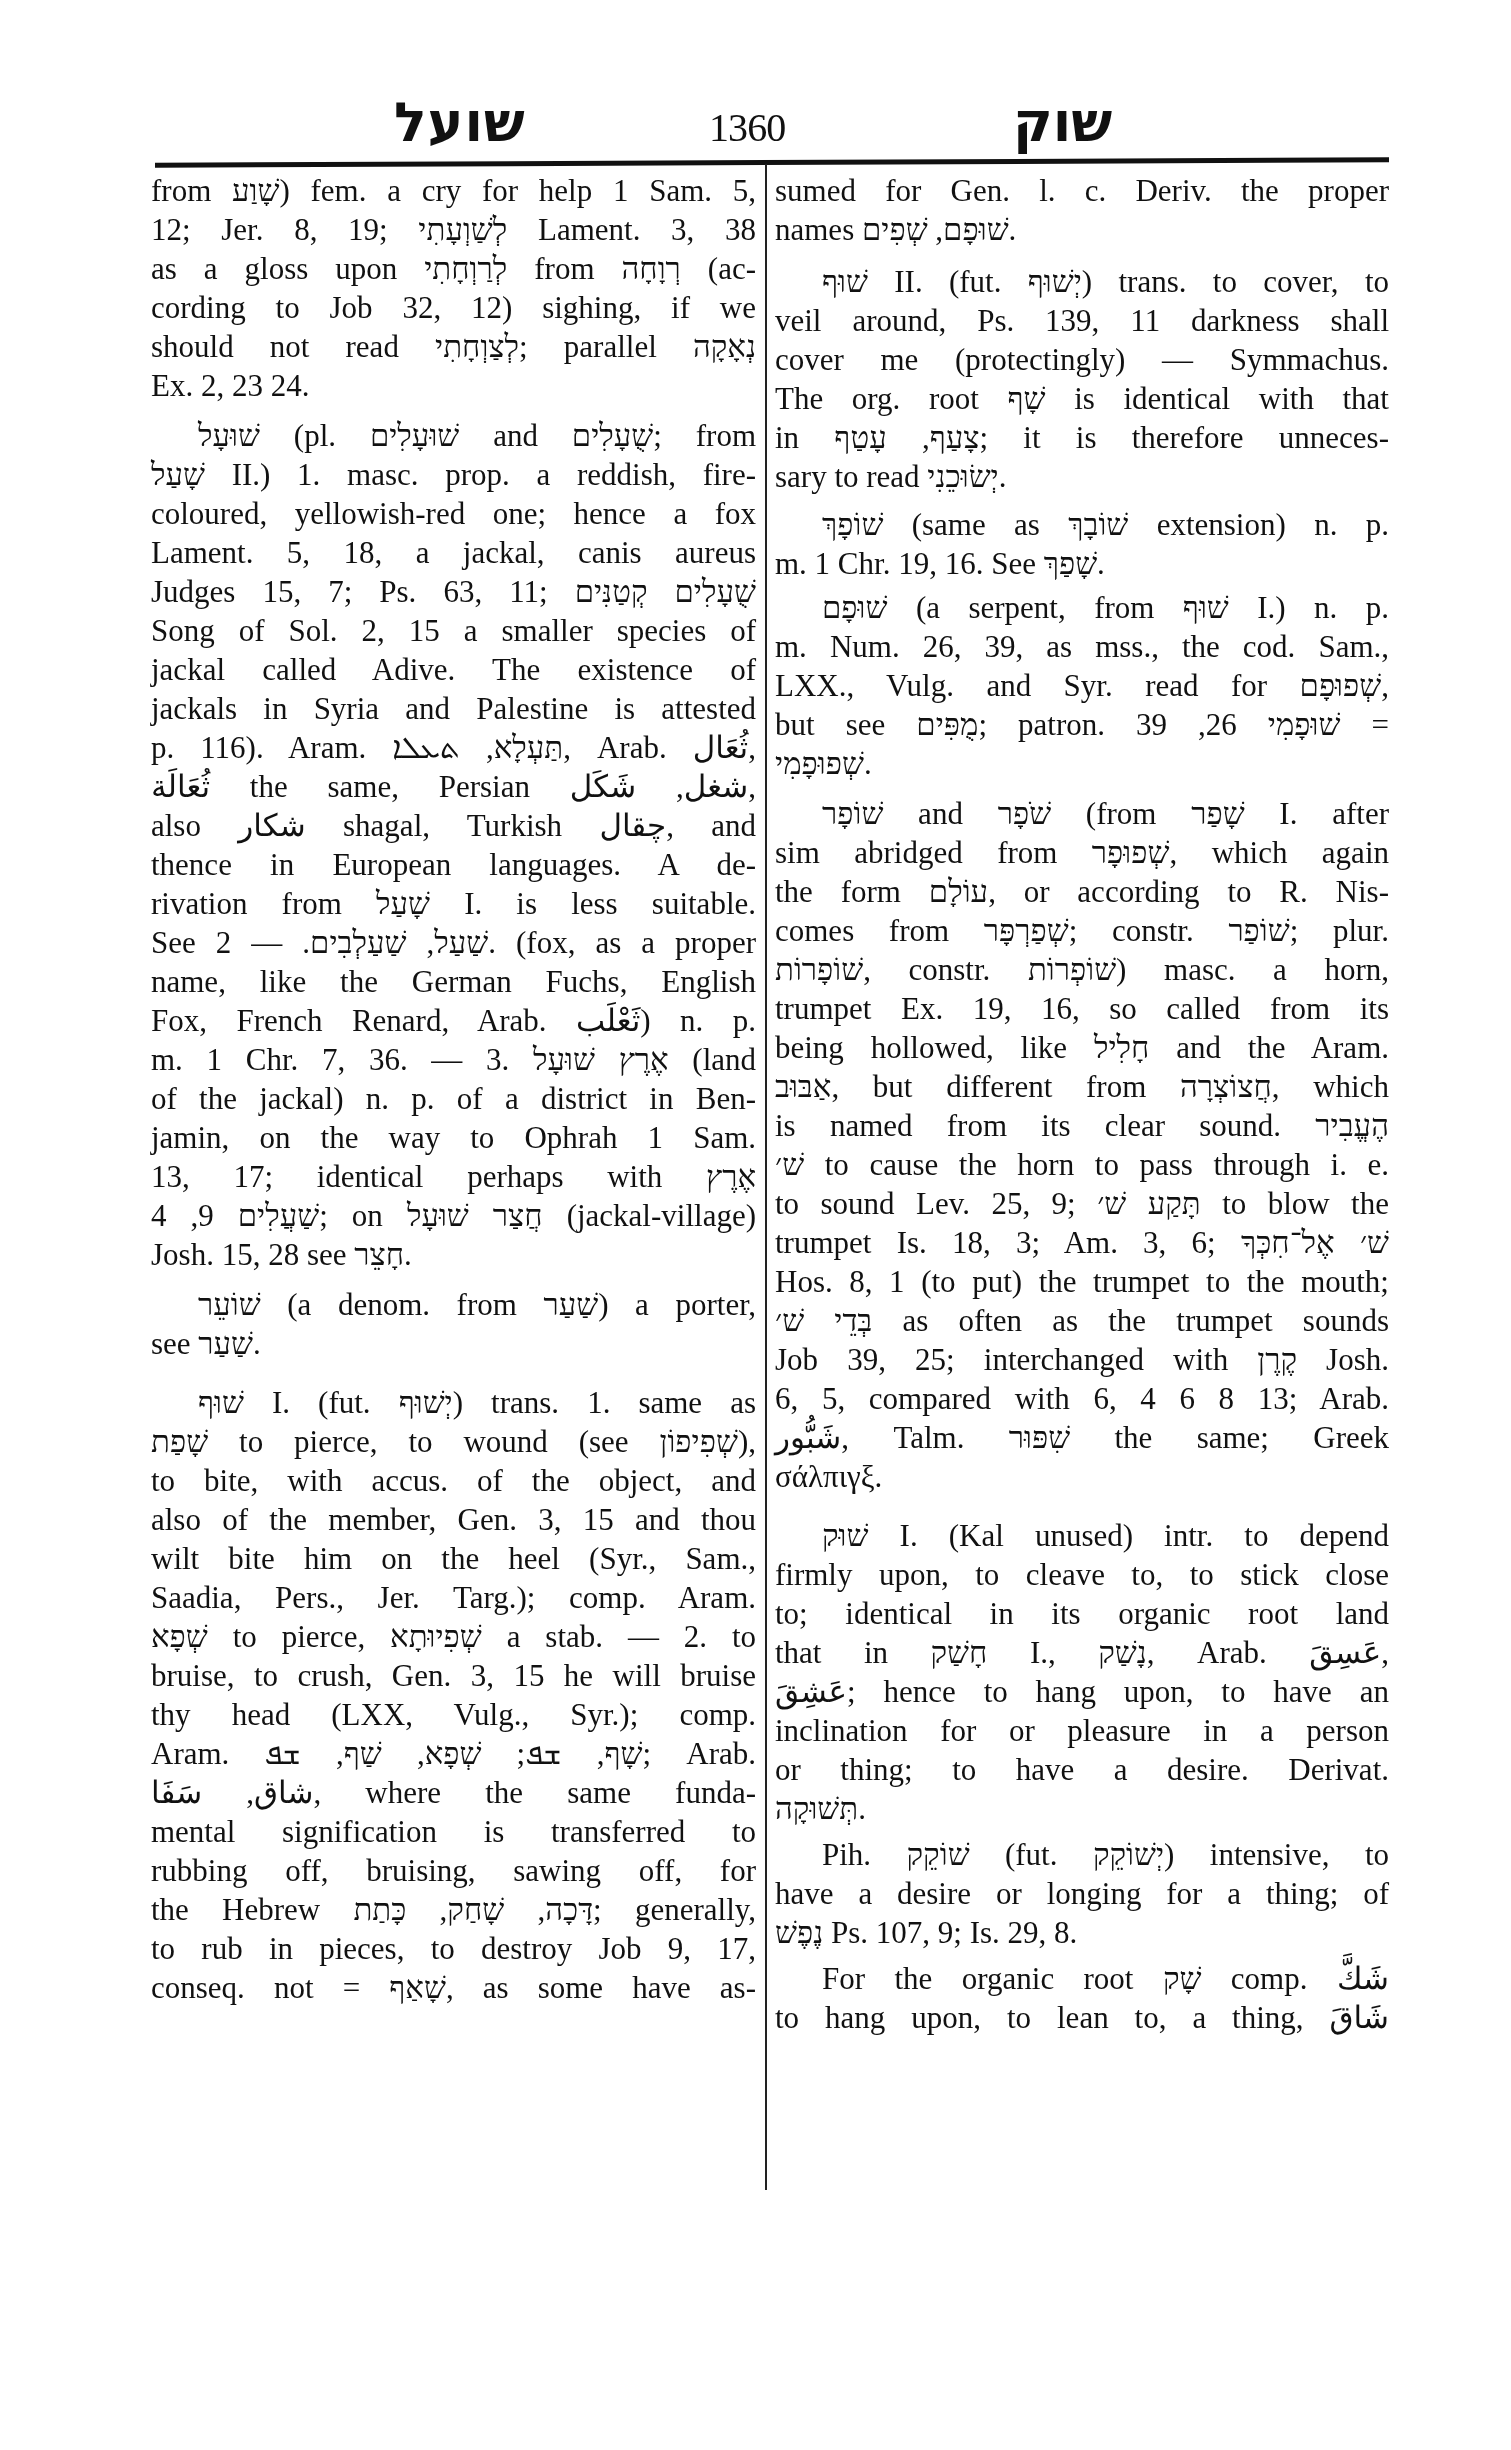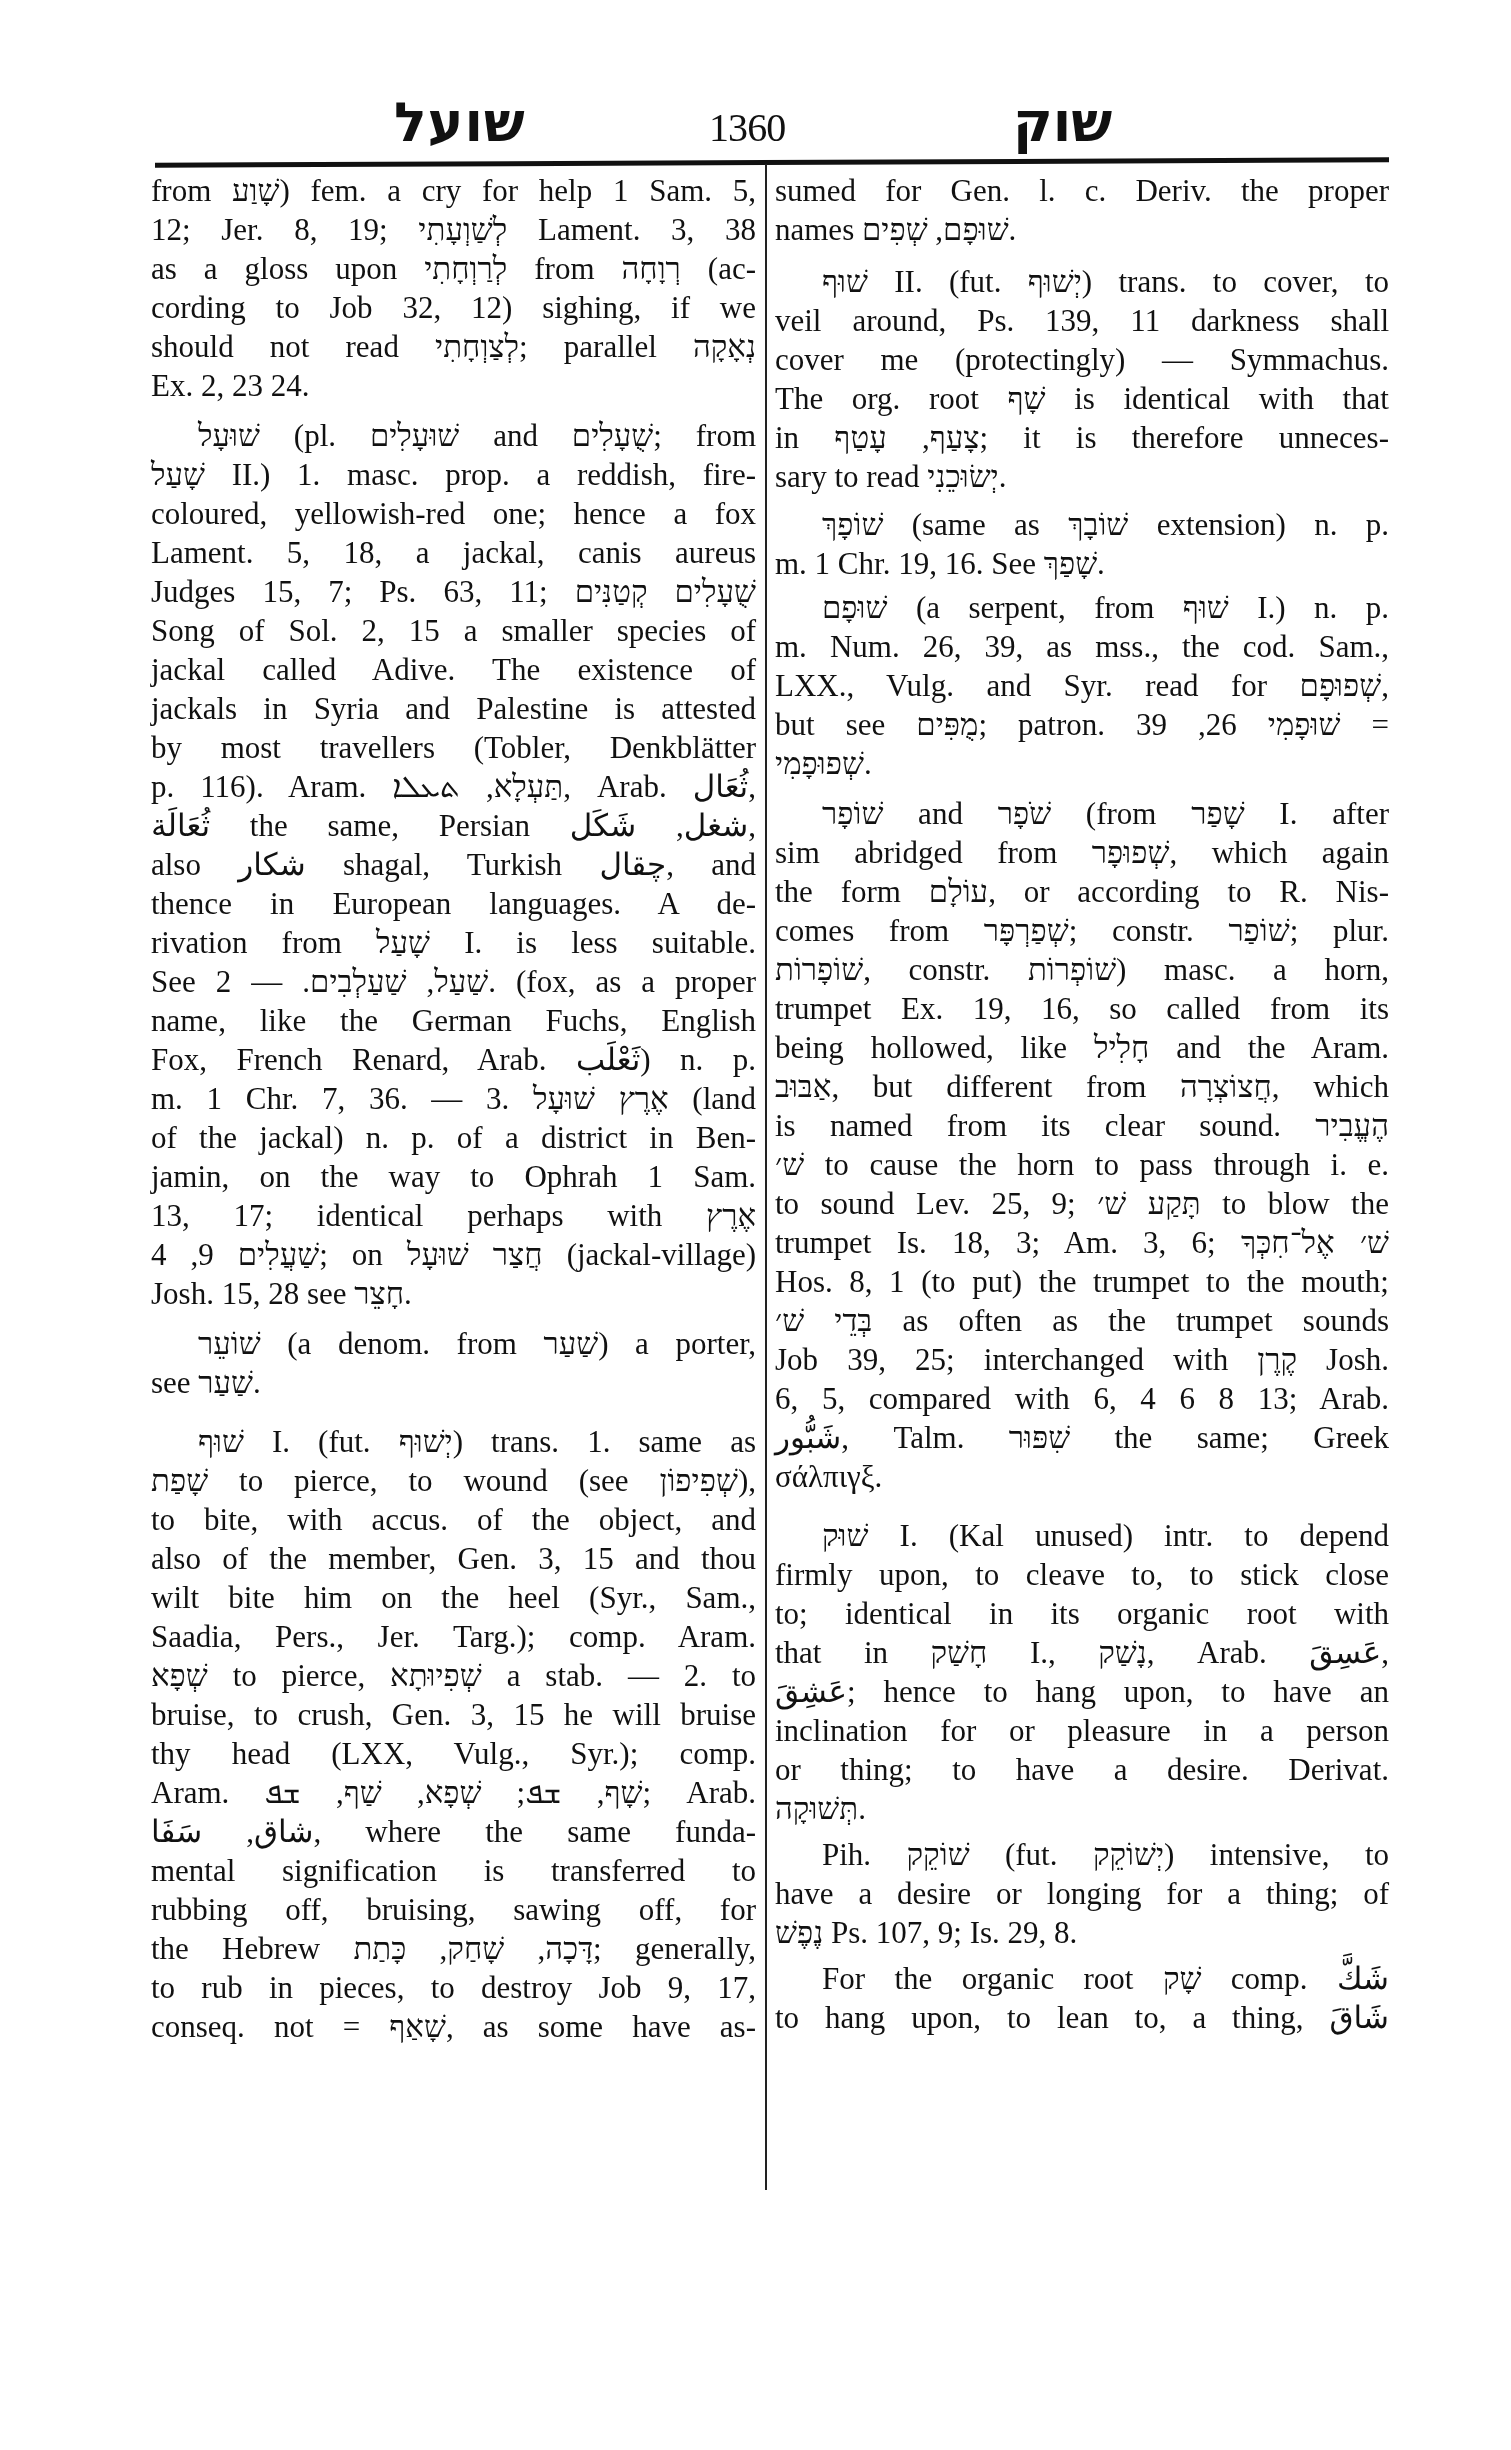--- a/index.html
+++ b/index.html
@@ -64,21 +64,20 @@
   <span class="line">should not read לְצַוְחָתִי; parallel נְאָקָה</span>
   <span class="line last" style="margin-bottom:10.8px">Ex. 2, 23 24.</span>
   <span class="line indent">שׁוּעָל (pl. שׁוּעָלִים and שֻׁעָלִים; from</span>
   <span class="line">שָׁעַל II.) 1. masc. prop. a reddish, fire-</span>
   <span class="line">coloured, yellowish-red one; hence a fox</span>
   <span class="line">Lament. 5, 18, a jackal, canis aureus</span>
   <span class="line">Judges 15, 7; Ps. 63, 11; שֻׁעָלִים קְטַנִּים</span>
   <span class="line">Song of Sol. 2, 15 a smaller species of</span>
   <span class="line">jackal called Adive. The existence of</span>
   <span class="line">jackals in Syria and Palestine is attested</span>
-  <span class="line">by most travellers (Tobler, Denkblätter</span>
   <span class="line">p. 116). Aram. תַּעְלָא, ܬܥܠܐ, Arab. ثُعَال,</span>
   <span class="line">ثُعَالَة the same, Persian شغل, شَكَل,</span>
   <span class="line">also شكار shagal, Turkish چقال, and</span>
   <span class="line">thence in European languages. A de-</span>
   <span class="line">rivation from שָׁעַל I. is less suitable.</span>
   <span class="line">See שַׁעַל, שַׁעַלְבִים. — 2. (fox, as a proper</span>
   <span class="line">name, like the German Fuchs, English</span>
   <span class="line">Fox, French Renard, Arab. ثَعْلَب) n. p.</span>
   <span class="line">m. 1 Chr. 7, 36. — 3. אֶרֶץ שׁוּעָל (land</span>
   <span class="line">of the jackal) n. p. of a district in Ben-</span>
@@ -135,21 +134,21 @@
   <span class="line">to sound Lev. 25, 9; תָּקַע שׁ׳ to blow the</span>
   <span class="line">trumpet Is. 18, 3; Am. 3, 6; שׁ׳ אֶל־חִכְּךָ</span>
   <span class="line">Hos. 8, 1 (to put) the trumpet to the mouth;</span>
   <span class="line">בְּדֵי שׁ׳ as often as the trumpet sounds</span>
   <span class="line">Job 39, 25; interchanged with קֶרֶן Josh.</span>
   <span class="line">6, 5, compared with 6, 4 6 8 13; Arab.</span>
   <span class="line">شَبُّور, Talm. שִׁפּוּר the same; Greek</span>
   <span class="line last" style="margin-bottom:20px">σάλπιγξ.</span>
   <span class="line indent">שׁוּק I. (Kal unused) intr. to depend</span>
   <span class="line">firmly upon, to cleave to, to stick close</span>
-  <span class="line">to; identical in its organic root with</span>
+  <span class="line">to; identical in its organic root land</span>
   <span class="line">that in חָשַׁק I., נָשַׁק, Arab. عَسِقَ,</span>
   <span class="line">عَشِقَ; hence to hang upon, to have an</span>
   <span class="line">inclination for or pleasure in a person</span>
   <span class="line">or thing; to have a desire. Derivat.</span>
   <span class="line last" style="margin-bottom:7.2px">תְּשׁוּקָה.</span>
   <span class="line indent">Pih. שׁוֹקֵק (fut. יְשׁוֹקֵק) intensive, to</span>
   <span class="line">have a desire or longing for a thing; of</span>
   <span class="line last" style="margin-bottom:7.2px">נֶפֶשׁ Ps. 107, 9; Is. 29, 8.</span>
   <span class="line indent">For the organic root שָׁק comp. شَكَّ</span>
   <span class="line">to hang upon, to lean to, a thing, شَاقَ</span>

